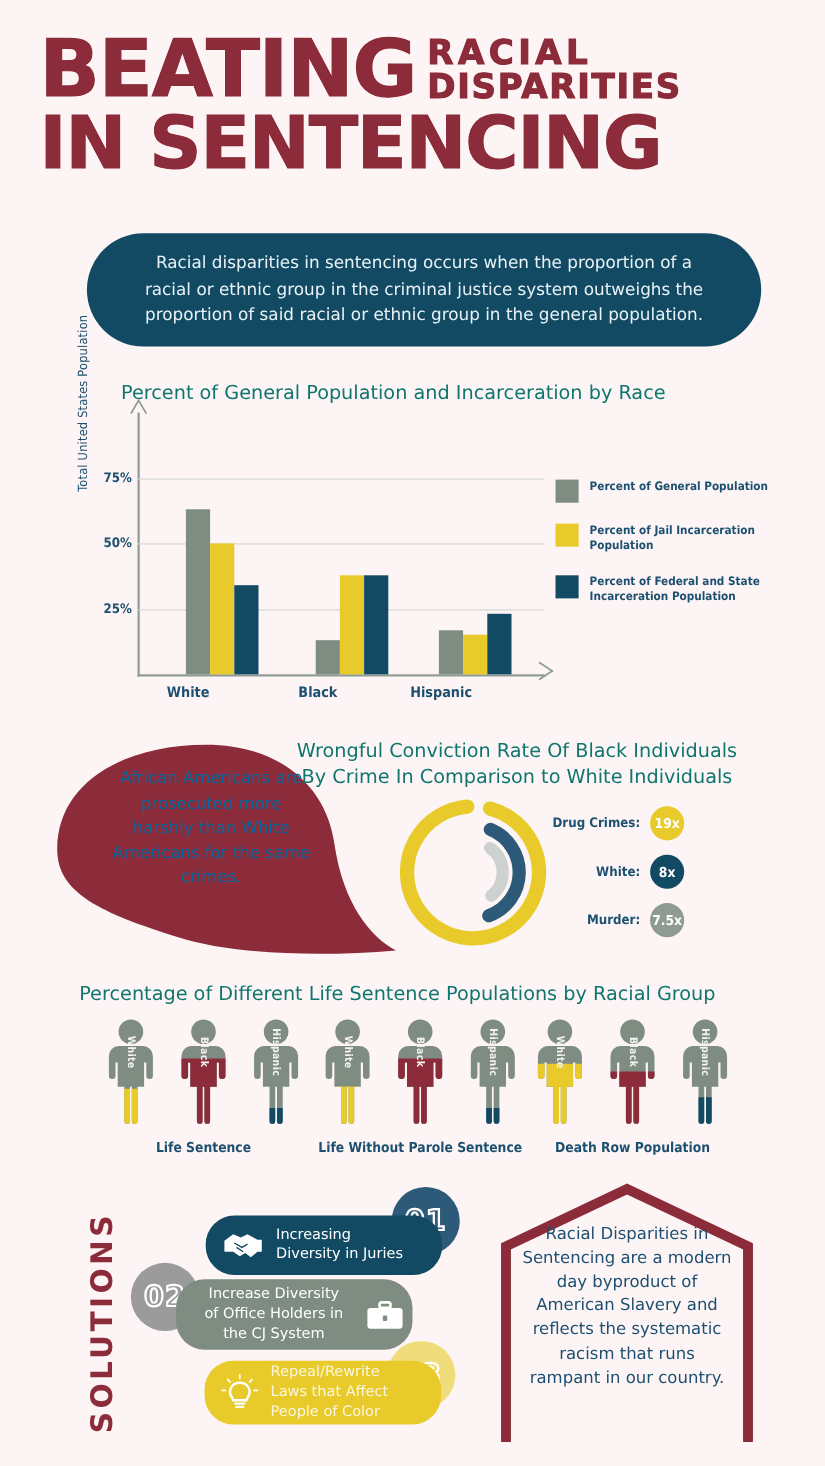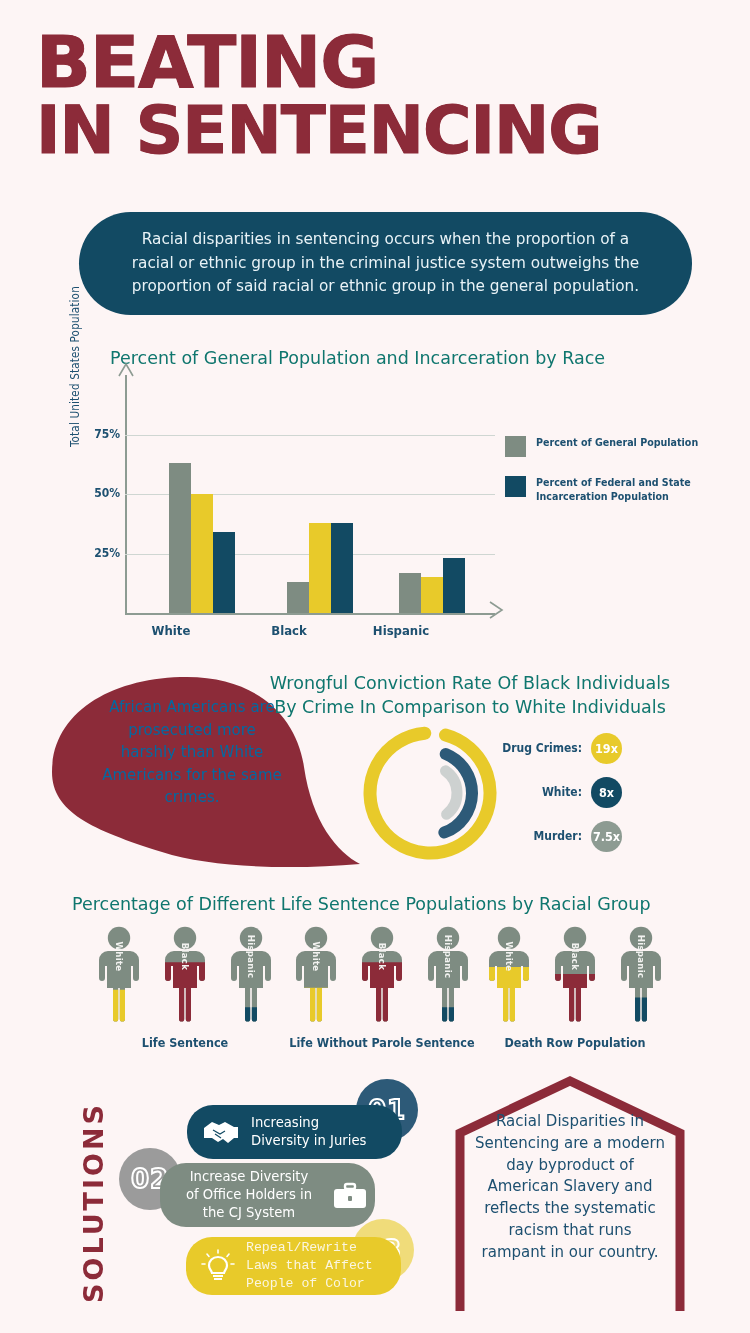--- a/index.html
+++ b/index.html
@@ -164,20 +164,24 @@
   }
 </style>
 </head>
 <body>
 
 <div class="page">
 
   <div class="title-block">
     <div class="title-row1">
       <div class="tline t-beating">BEATING</div>
+      <div class="t-stack">
+        <div class="tline t-racial">RACIAL</div>
+        <div class="tline t-disp">DISPARITIES</div>
+      </div>
     </div>
     <div class="tline t-insent">IN SENTENCING</div>
   </div>
 
   <div class="intro">
     <p>Racial disparities in sentencing occurs when the proportion of a racial or ethnic group in the criminal justice system outweighs the proportion of said racial or ethnic group in the general population.</p>
   </div>
 
   <div class="sec-title" id="chart-title">Percent of General Population and Incarceration by Race</div>
 
@@ -228,20 +232,24 @@
         <div class="cat-label" style="left: 56px;">White</div>
         <div class="cat-label" style="left: 174px;">Black</div>
         <div class="cat-label" style="left: 286px;">Hispanic</div>
       </div>
   </div>
 
   <div class="legend" id="legend">
       <div class="leg-item">
         <div class="leg-sw" style="background: rgb(126, 140, 130);"></div>
         <div class="leg-tx">Percent of General Population</div>
+      </div>
+      <div class="leg-item">
+        <div class="leg-sw" style="background: rgb(232, 202, 42);"></div>
+        <div class="leg-tx">Percent of Jail Incarceration Population</div>
       </div>
       <div class="leg-item">
         <div class="leg-sw" style="background: rgb(18, 74, 99);"></div>
         <div class="leg-tx">Percent of Federal and State Incarceration Population</div>
       </div>
     </div>
 
   <div class="bubble-wrap">
     <svg width="320" height="200" viewBox="0 0 320 200">
       <path d="M10,100 C10,40 70,5 145,5 C215,5 255,45 262,95 C270,150 295,180 318,192 C250,198 170,196 120,180 C50,158 10,140 10,100 Z" fill="#8c2b39"></path>
@@ -468,21 +476,21 @@
       <rect x="15" y="27" width="10" height="2" fill="#ffffff"></rect>
       <rect x="16" y="30" width="8" height="2" fill="#ffffff"></rect>
       <g stroke="#ffffff" stroke-width="1.6" stroke-linecap="round">
         <line x1="20" y1="2" x2="20" y2="5"></line>
         <line x1="9" y1="6" x2="11" y2="8.5"></line>
         <line x1="31" y1="6" x2="29" y2="8.5"></line>
         <line x1="4" y1="16" x2="7" y2="16"></line>
         <line x1="36" y1="16" x2="33" y2="16"></line>
       </g>
     </svg>
-    <div style="margin-left:8px; white-space:pre-line; color:#fbf6e0;font-family:Liberation Mono, monospace;">Repeal/Rewrite
+    <div style="margin-left:8px; white-space:pre-line; color:#fbf6e0;">Repeal/Rewrite
 Laws that Affect
 People of Color</div>
   </div>
 
   <div class="concl">
     <svg width="236" height="240" viewBox="0 0 236 240">
       <path d="M8,236 L8,58 L118,6 L228,58 L228,236" fill="none" stroke="#8c2b39" stroke-width="9" stroke-linejoin="miter"></path>
     </svg>
     <div class="concl-txt">Racial Disparities in Sentencing are a modern day byproduct of American Slavery and reflects the systematic racism that runs rampant in our country.</div>
   </div>

